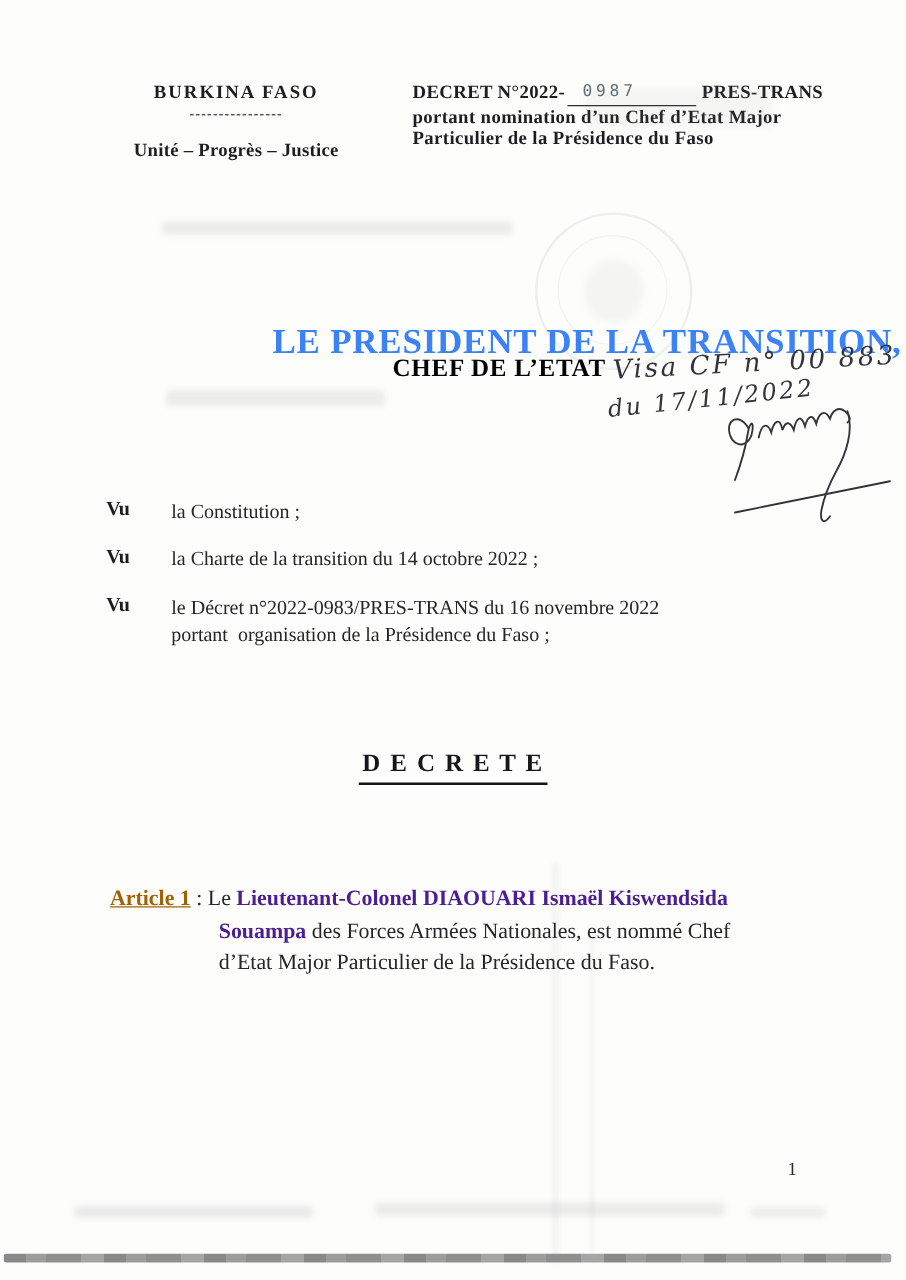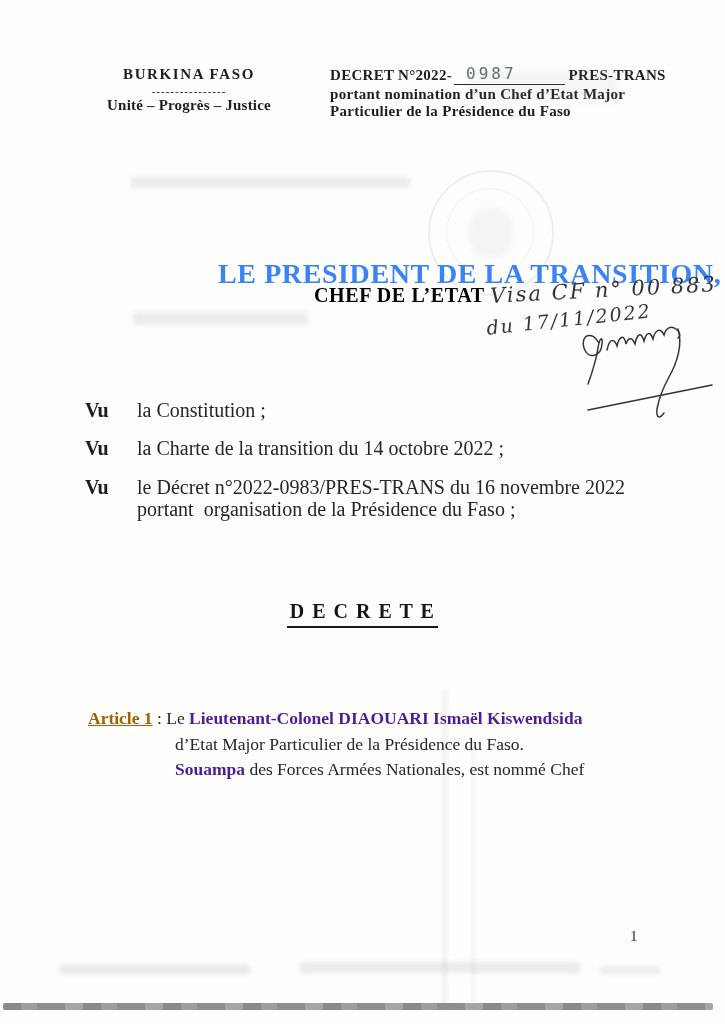--- a/index.html
+++ b/index.html
@@ -13,32 +13,32 @@
     color:#26262a;
   }
   
   .hdr-left{
     position:absolute;left:84px;top:66px;width:210px;
     text-align:center;font-weight:bold;color:#1e1e22;
     font-size:15px;line-height:17px;
   }
   .hdr-country{letter-spacing:1.6px;}
   .hdr-divider{font-size:11px;letter-spacing:1px;color:#2a2a2e;line-height:12px;margin-top:2px;}
-  .hdr-motto{margin-top:0;letter-spacing:0.2px;}
+  .hdr-motto{margin-top:16px;letter-spacing:0.2px;}
   .hdr-right{
     position:absolute;left:330px;top:66px;width:360px;
     font-weight:bold;color:#1e1e22;font-size:15px;line-height:17.5px;
     letter-spacing:0.3px;
   }
   .decree-line{white-space:nowrap;}
   .decree-number{
     display:inline-block;
     font-family:"DejaVu Sans Mono",monospace;
     font-weight:normal;
-    font-size:16px;
+    font-size:13px;
     letter-spacing:3px;
     color:#5f6b72;
     border-bottom:1.5px solid #2a2a2e;
     padding:0 48px 1px 12px;
     margin:0 4px 0 2px;
     transform:translateY(-1px);
   }
   
   .seal-outer{
     position:absolute;left:428px;top:170px;width:122px;height:122px;
@@ -58,21 +58,21 @@
   .title2{position:absolute;left:314px;top:284px;font-size:20px;font-weight:bold;letter-spacing:0.6px;color:#000000;}
   
   .hand{
     font-family:"DejaVu Serif",serif;font-style:italic;
     color:#33333c;white-space:nowrap;
   }
   .visa1{position:absolute;left:490px;top:278px;font-size:21px;letter-spacing:2px;transform:rotate(-3deg);}
   .visa2{position:absolute;left:486px;top:308px;font-size:19px;letter-spacing:2px;transform:rotate(-6deg);}
   .signature{position:absolute;left:575px;top:316px;width:150px;height:115px;}
   
-  .vu-row{position:absolute;left:85px;display:flex;font-size:20px;color:#26262a;}
+  .vu-row{position:absolute;left:85px;display:flex;font-size:16px;color:#26262a;}
   .vu-label{font-weight:bold;width:40px;flex:0 0 40px;color:#1d1d21;}
   .vu-text{white-space:pre-wrap;line-height:22px;width:520px;margin-left:12px;}
   .vu1{top:399px;} .vu2{top:437px;} .vu3{top:476px;}
   
   .decrete-wrap{position:absolute;left:0;top:600px;width:725px;text-align:center;}
   .decrete{
     display:inline-block;font-size:20px;font-weight:bold;letter-spacing:1.5px;
     color:#15151a;border-bottom:2.5px solid #15151a;padding:0 3px 3px 3px;
   }
   
@@ -158,20 +158,20 @@
     <span class="vu-label">Vu</span>
     <span class="vu-text"><span>le Décret n°2022-0983/PRES-TRANS du 16 novembre 2022</span><br><span>portant  organisation de la Présidence du Faso ;</span></span>
   </div>
 
   <div class="decrete-wrap">
     <span class="decrete">D E C R E T E</span>
   </div>
 
   <div class="article">
     <div><span class="article-label">Article 1</span><span> : Le </span><span class="b">Lieutenant-Colonel DIAOUARI Ismaël Kiswendsida</span></div>
+    <div class="cont"><span class="b">Souampa</span><span> des Forces Armées Nationales, est nommé Chef</span></div>
     <div class="cont"><span>d’Etat Major Particulier de la Présidence du Faso.</span></div>
-    <div class="cont"><span class="b">Souampa</span><span> des Forces Armées Nationales, est nommé Chef</span></div>
   </div>
 
   <div class="page-num">1</div>
   <div class="scan-band"></div>
 
 </div>
 
 </body></html>

